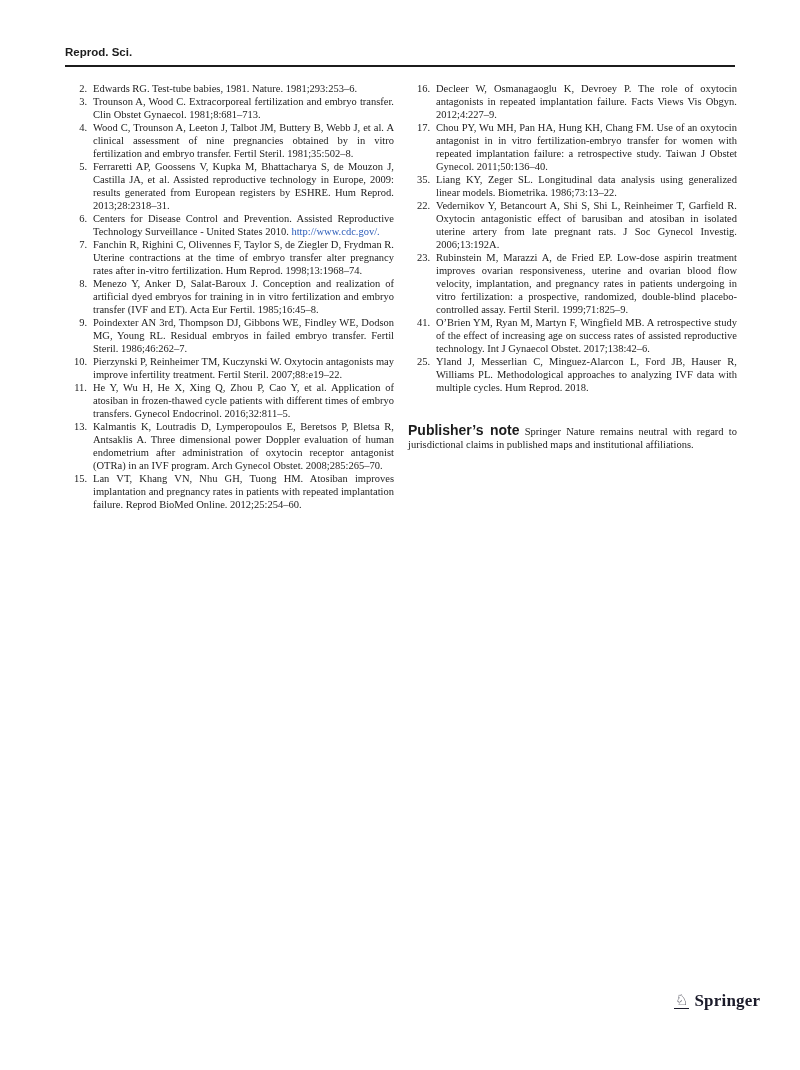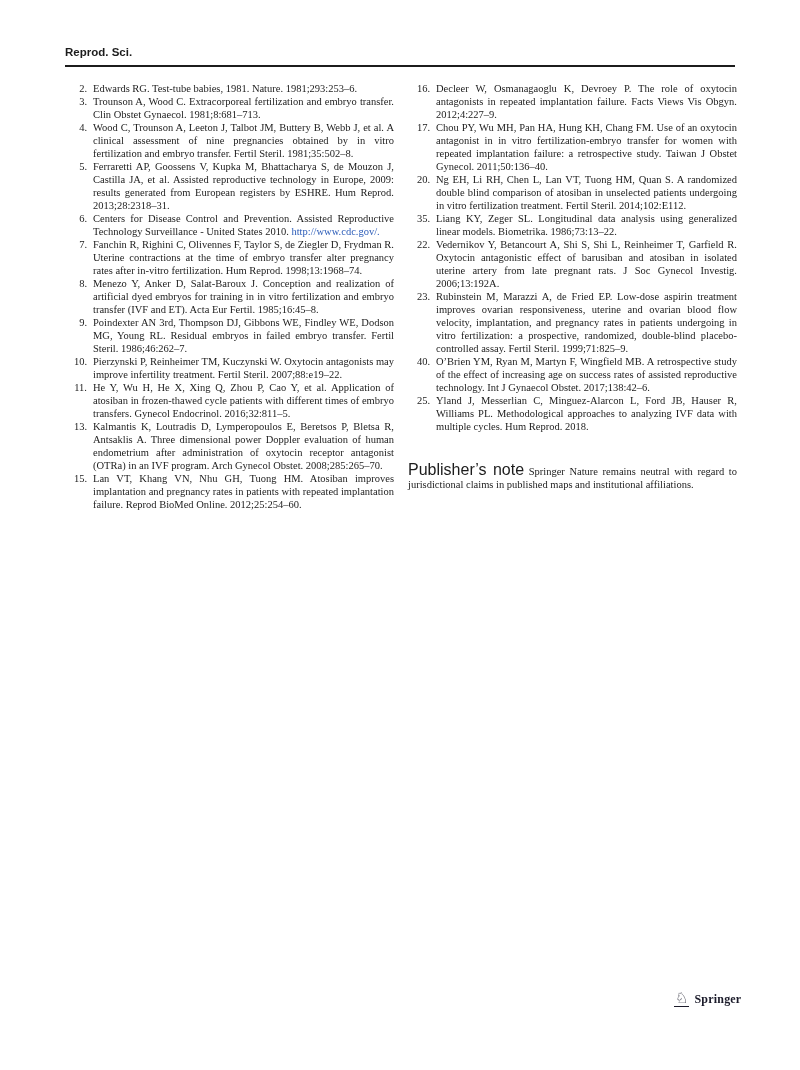--- a/index.html
+++ b/index.html
@@ -38,35 +38,35 @@
   }
   .ref-link{
     color:#2a5bb8;text-decoration:none;cursor:pointer;
   }
   .publisher-note{
     margin:30px 0 0 0;
     font-size:10.5px;line-height:13px;text-align:justify;
   }
   .publisher-note b{
     font-family:"Liberation Sans", sans-serif;
-    font-weight:400;font-size:16px;
+    font-weight:700;font-size:14px;
   }
   .springer-logo{
     position:absolute;left:674px;top:991px;
     display:flex;align-items:center;
     color:#1b1b2a;
   }
   .logo-mark{
     font-size:15px;line-height:15px;
     border-bottom:1.5px solid #1b1b2a;
     padding:0 1px 0 1px;margin-right:5px;
   }
   .logo-word{
     font-family:"Liberation Serif", serif;
-    font-weight:600;font-size:12px;letter-spacing:0.2px;
+    font-weight:600;font-size:17px;letter-spacing:0.2px;
   }
 </style>
 </head>
 <body>
 
 <div class="page">
 
   <div class="running-head">Reprod. Sci.</div>
 
   <div class="head-rule"></div>
@@ -126,37 +126,33 @@
 
     <div class="ref">
           <span class="ref-num">16.</span>
           <div class="ref-text">Decleer W, Osmanagaoglu K, Devroey P. The role of oxytocin antagonists in repeated implantation failure. Facts Views Vis Obgyn. 2012;4:227–9.</div>
         </div>
         <div class="ref">
           <span class="ref-num">17.</span>
           <div class="ref-text">Chou PY, Wu MH, Pan HA, Hung KH, Chang FM. Use of an oxytocin antagonist in in vitro fertilization-embryo transfer for women with repeated implantation failure: a retrospective study. Taiwan J Obstet Gynecol. 2011;50:136–40.</div>
         </div>
         <div class="ref">
-          <span class="ref-num">20.</span>
-          <div class="ref-text">Ng EH, Li RH, Chen L, Lan VT, Tuong HM, Quan S. A randomized double blind comparison of atosiban in unselected patients undergoing in vitro fertilization treatment. Fertil Steril. 2014;102:E112.</div>
-        </div>
-        <div class="ref">
           <span class="ref-num">35.</span>
           <div class="ref-text">Liang KY, Zeger SL. Longitudinal data analysis using generalized linear models. Biometrika. 1986;73:13–22.</div>
         </div>
         <div class="ref">
           <span class="ref-num">22.</span>
           <div class="ref-text">Vedernikov Y, Betancourt A, Shi S, Shi L, Reinheimer T, Garfield R. Oxytocin antagonistic effect of barusiban and atosiban in isolated uterine artery from late pregnant rats. J Soc Gynecol Investig. 2006;13:192A.</div>
         </div>
         <div class="ref">
           <span class="ref-num">23.</span>
           <div class="ref-text">Rubinstein M, Marazzi A, de Fried EP. Low-dose aspirin treatment improves ovarian responsiveness, uterine and ovarian blood flow velocity, implantation, and pregnancy rates in patients undergoing in vitro fertilization: a prospective, randomized, double-blind placebo-controlled assay. Fertil Steril. 1999;71:825–9.</div>
         </div>
         <div class="ref">
-          <span class="ref-num">40.</span>
+          <span class="ref-num">41.</span>
           <div class="ref-text">O’Brien YM, Ryan M, Martyn F, Wingfield MB. A retrospective study of the effect of increasing age on success rates of assisted reproductive technology. Int J Gynaecol Obstet. 2017;138:42–6.</div>
         </div>
         <div class="ref">
           <span class="ref-num">25.</span>
           <div class="ref-text">Yland J, Messerlian C, Minguez-Alarcon L, Ford JB, Hauser R, Williams PL. Methodological approaches to analyzing IVF data with multiple cycles. Hum Reprod. 2018.</div>
         </div>
         <p class="publisher-note"><b>Publisher’s note</b><span> Springer Nature remains neutral with regard to jurisdictional claims in published maps and institutional affiliations.</span></p>
       </div>
   </div>
 

